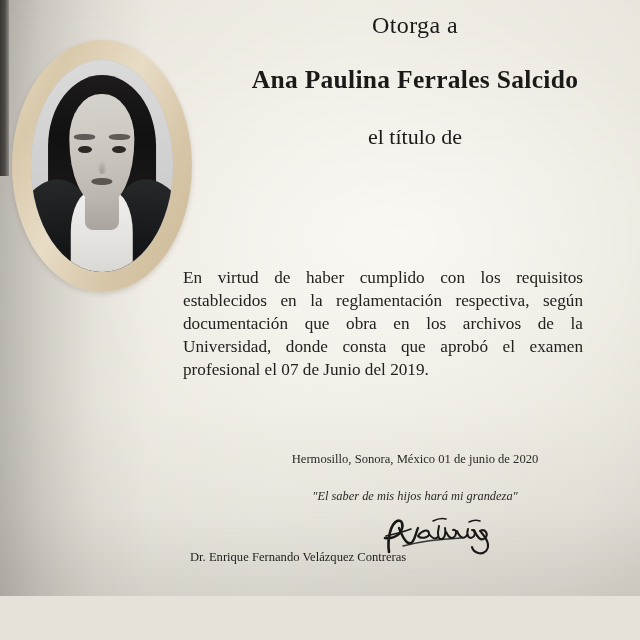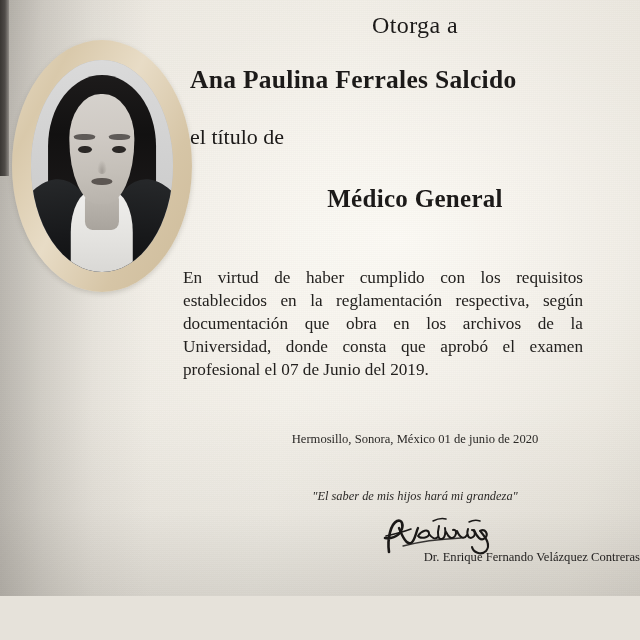--- a/index.html
+++ b/index.html
@@ -195,69 +195,69 @@
   .txt { position: absolute; color: #1c1a19; }
 
   #line-otorga {
     left: 190px; top: 12px; width: 450px;
     text-align: center;
     font-size: 24px;
     letter-spacing: .4px;
   }
   #recipient-name {
     left: 190px; top: 65px; width: 450px;
-    text-align: left;
+    text-align: center;
     font-size: 25.5px;
     font-weight: bold;
     letter-spacing: .3px;
   }
   #line-titulo {
     left: 190px; top: 124px; width: 450px;
-    text-align: left;
+    text-align: center;
     font-size: 22px;
   }
   #degree-name {
     left: 190px; top: 185px; width: 450px;
     text-align: center;
     font-size: 25px;
     font-weight: bold;
     letter-spacing: .3px;
   }
 
   #body-paragraph {
     left: 183px; top: 266px; width: 400px;
     text-align: justify;
     text-align-last: left;
     font-size: 17.2px;
     line-height: 23px;
     color: #23211f;
   }
 
   #place-date {
-    left: 190px; top: 432px; width: 450px;
+    left: 190px; top: 452px; width: 450px;
     text-align: center;
     font-size: 12.6px;
     color: #2a2826;
   }
 
   #motto {
     left: 190px; top: 489px; width: 450px;
     text-align: center;
     font-size: 12.4px;
     font-style: italic;
     color: #2b2927;
   }
 
   
   #signature-block {
     position: absolute;
     left: 190px;
     top: 512px;
     width: 450px;
-    text-align: right;
+    text-align: left;
   }
   #signature-mark {
     position: absolute;
     left: 50%;
     top: 0;
     transform: translateX(-42px);
     width: 140px;
     height: 44px;
     pointer-events: none;
   }
@@ -302,21 +302,20 @@
       </div>
     </div>
   </div>
 
   <div class="txt" id="line-otorga">Otorga a</div>
 
   <div class="txt" id="recipient-name">Ana Paulina Ferrales Salcido</div>
 
   <div class="txt" id="line-titulo">el título de</div>
 
-  <div class="txt" id="degree-name">Médico General</div>
 
   <div class="txt" id="body-paragraph">En virtud de haber cumplido con los requisitos establecidos en la reglamentación respectiva, según documentación que obra en los archivos de la Universidad, donde consta que aprobó el examen profesional el 07 de Junio del 2019.</div>
 
   <div class="txt" id="place-date">Hermosillo, Sonora, México 01 de junio de 2020</div>
 
   <div class="txt" id="motto">"El saber de mis hijos hará mi grandeza"</div>
 
   <div id="signature-block">
 
     <svg id="signature-mark" viewBox="0 0 140 44" xmlns="http://www.w3.org/2000/svg">

